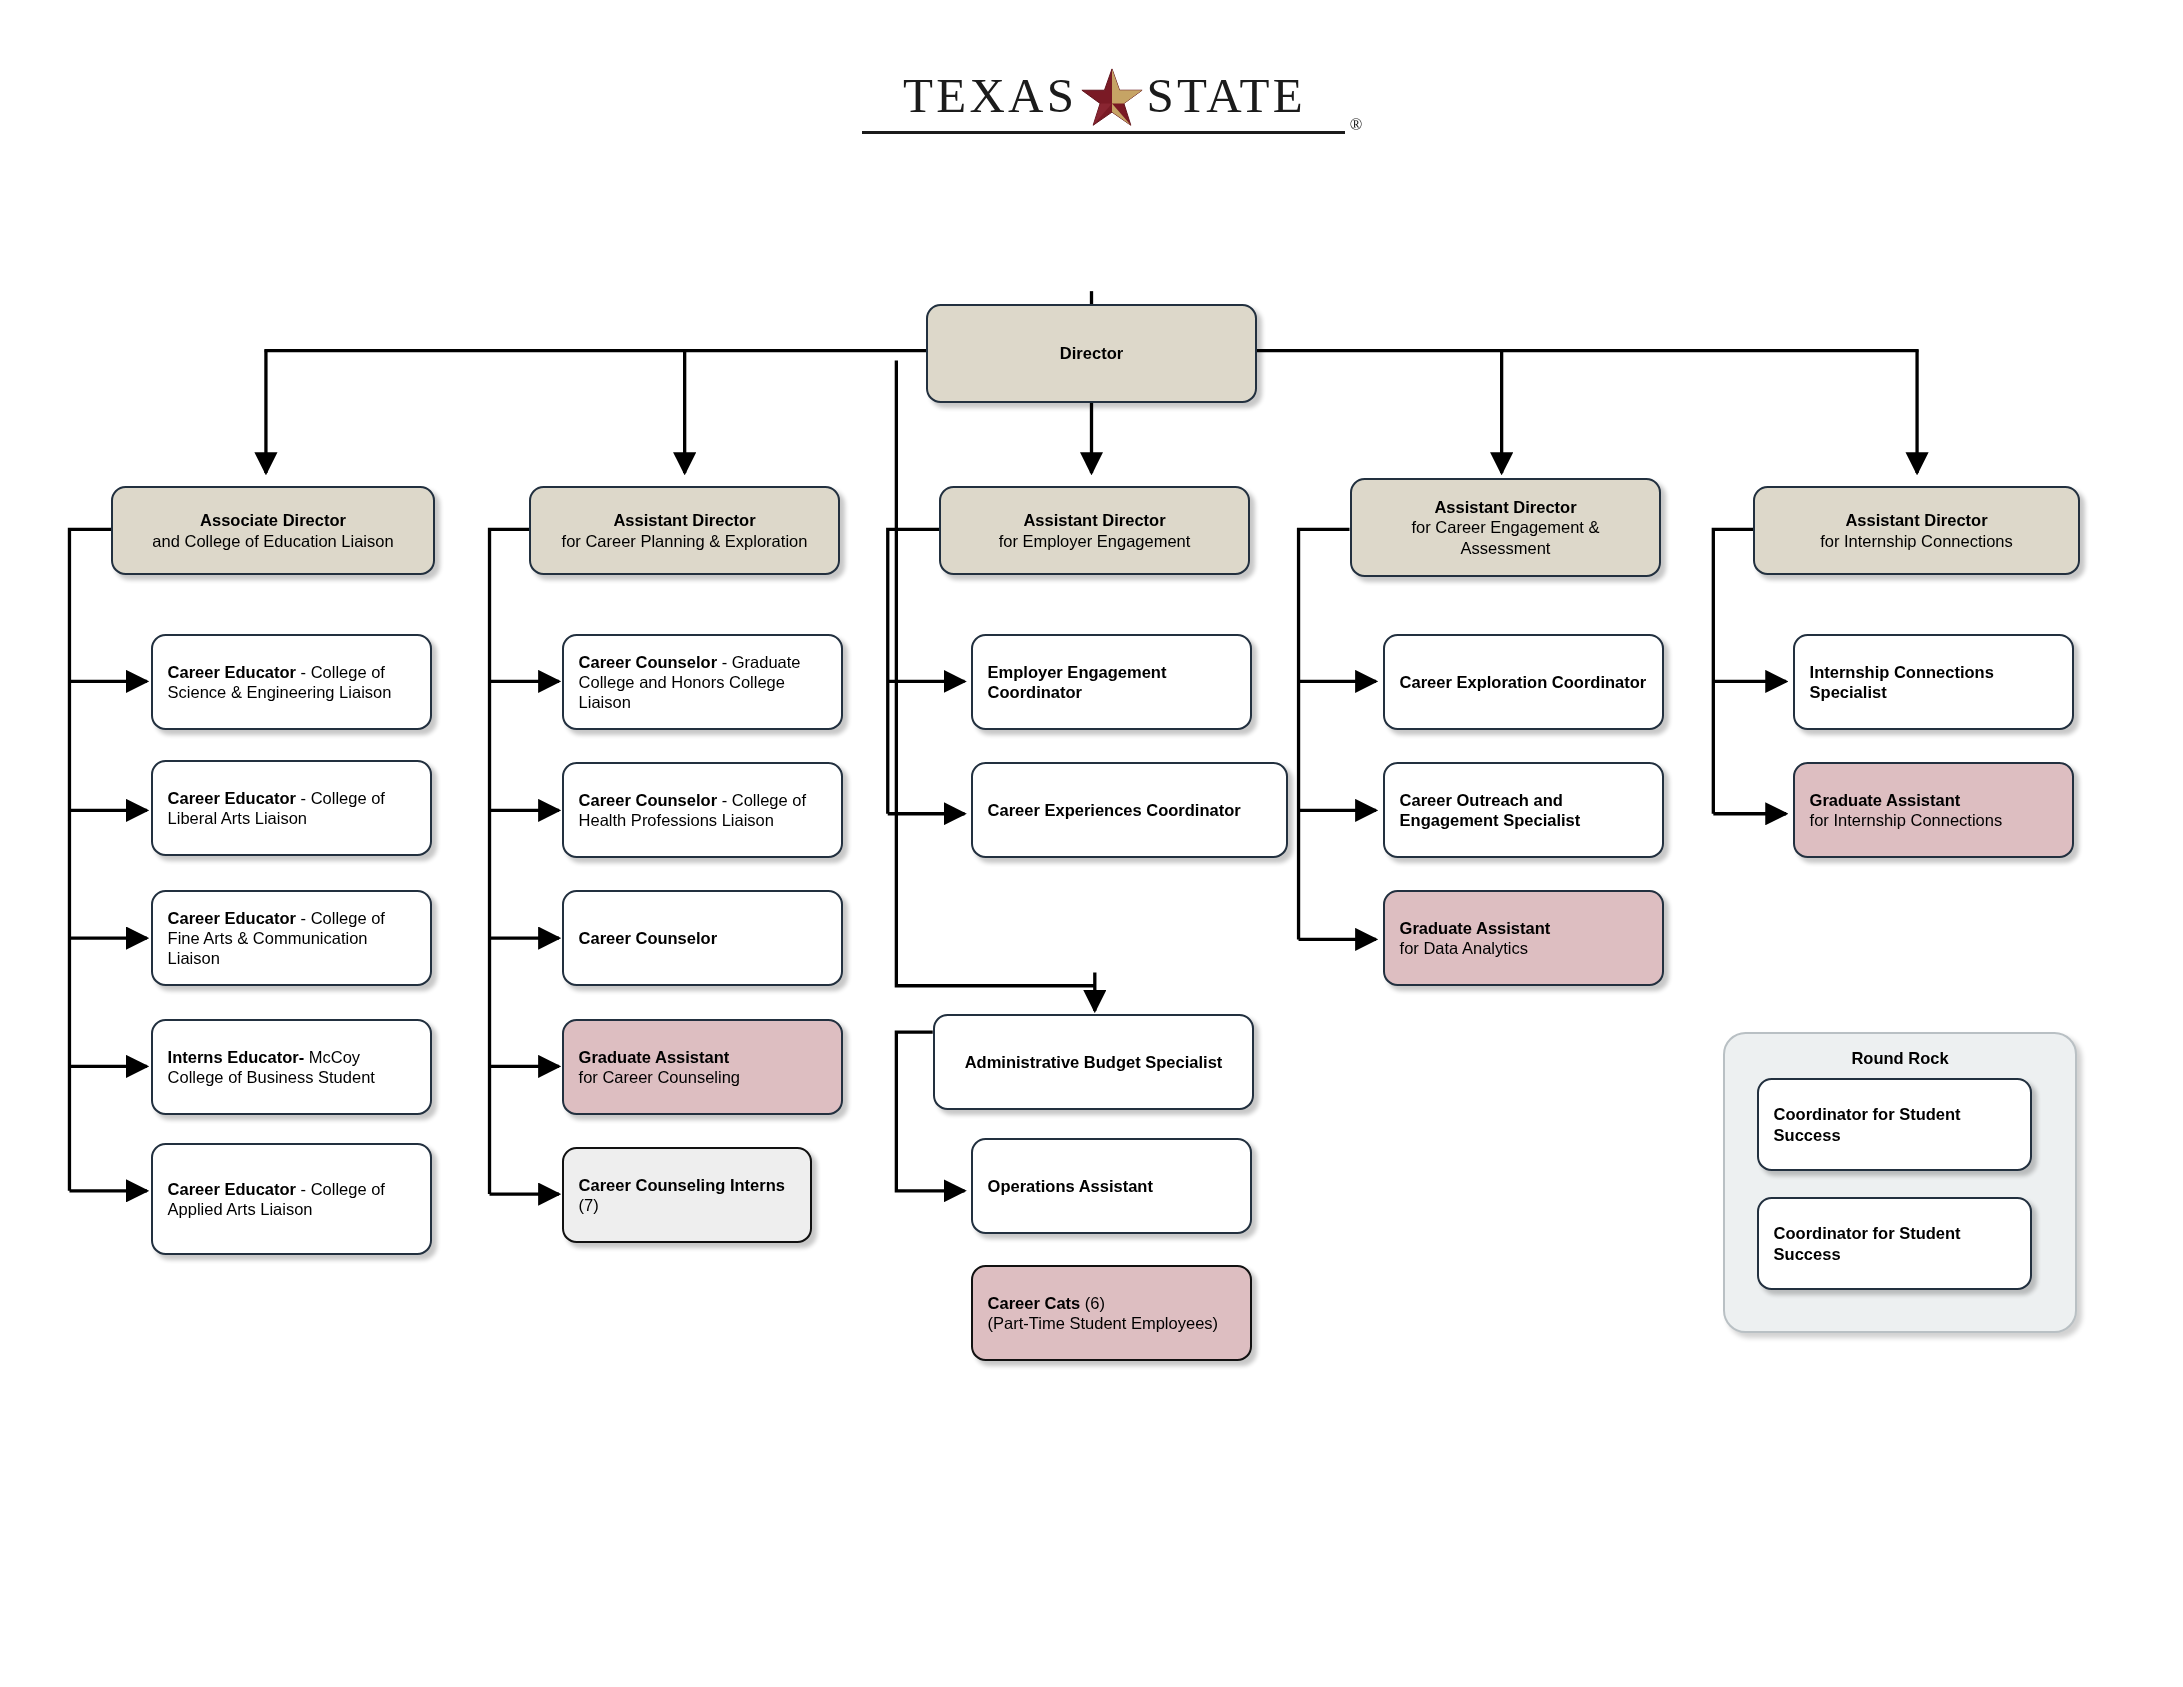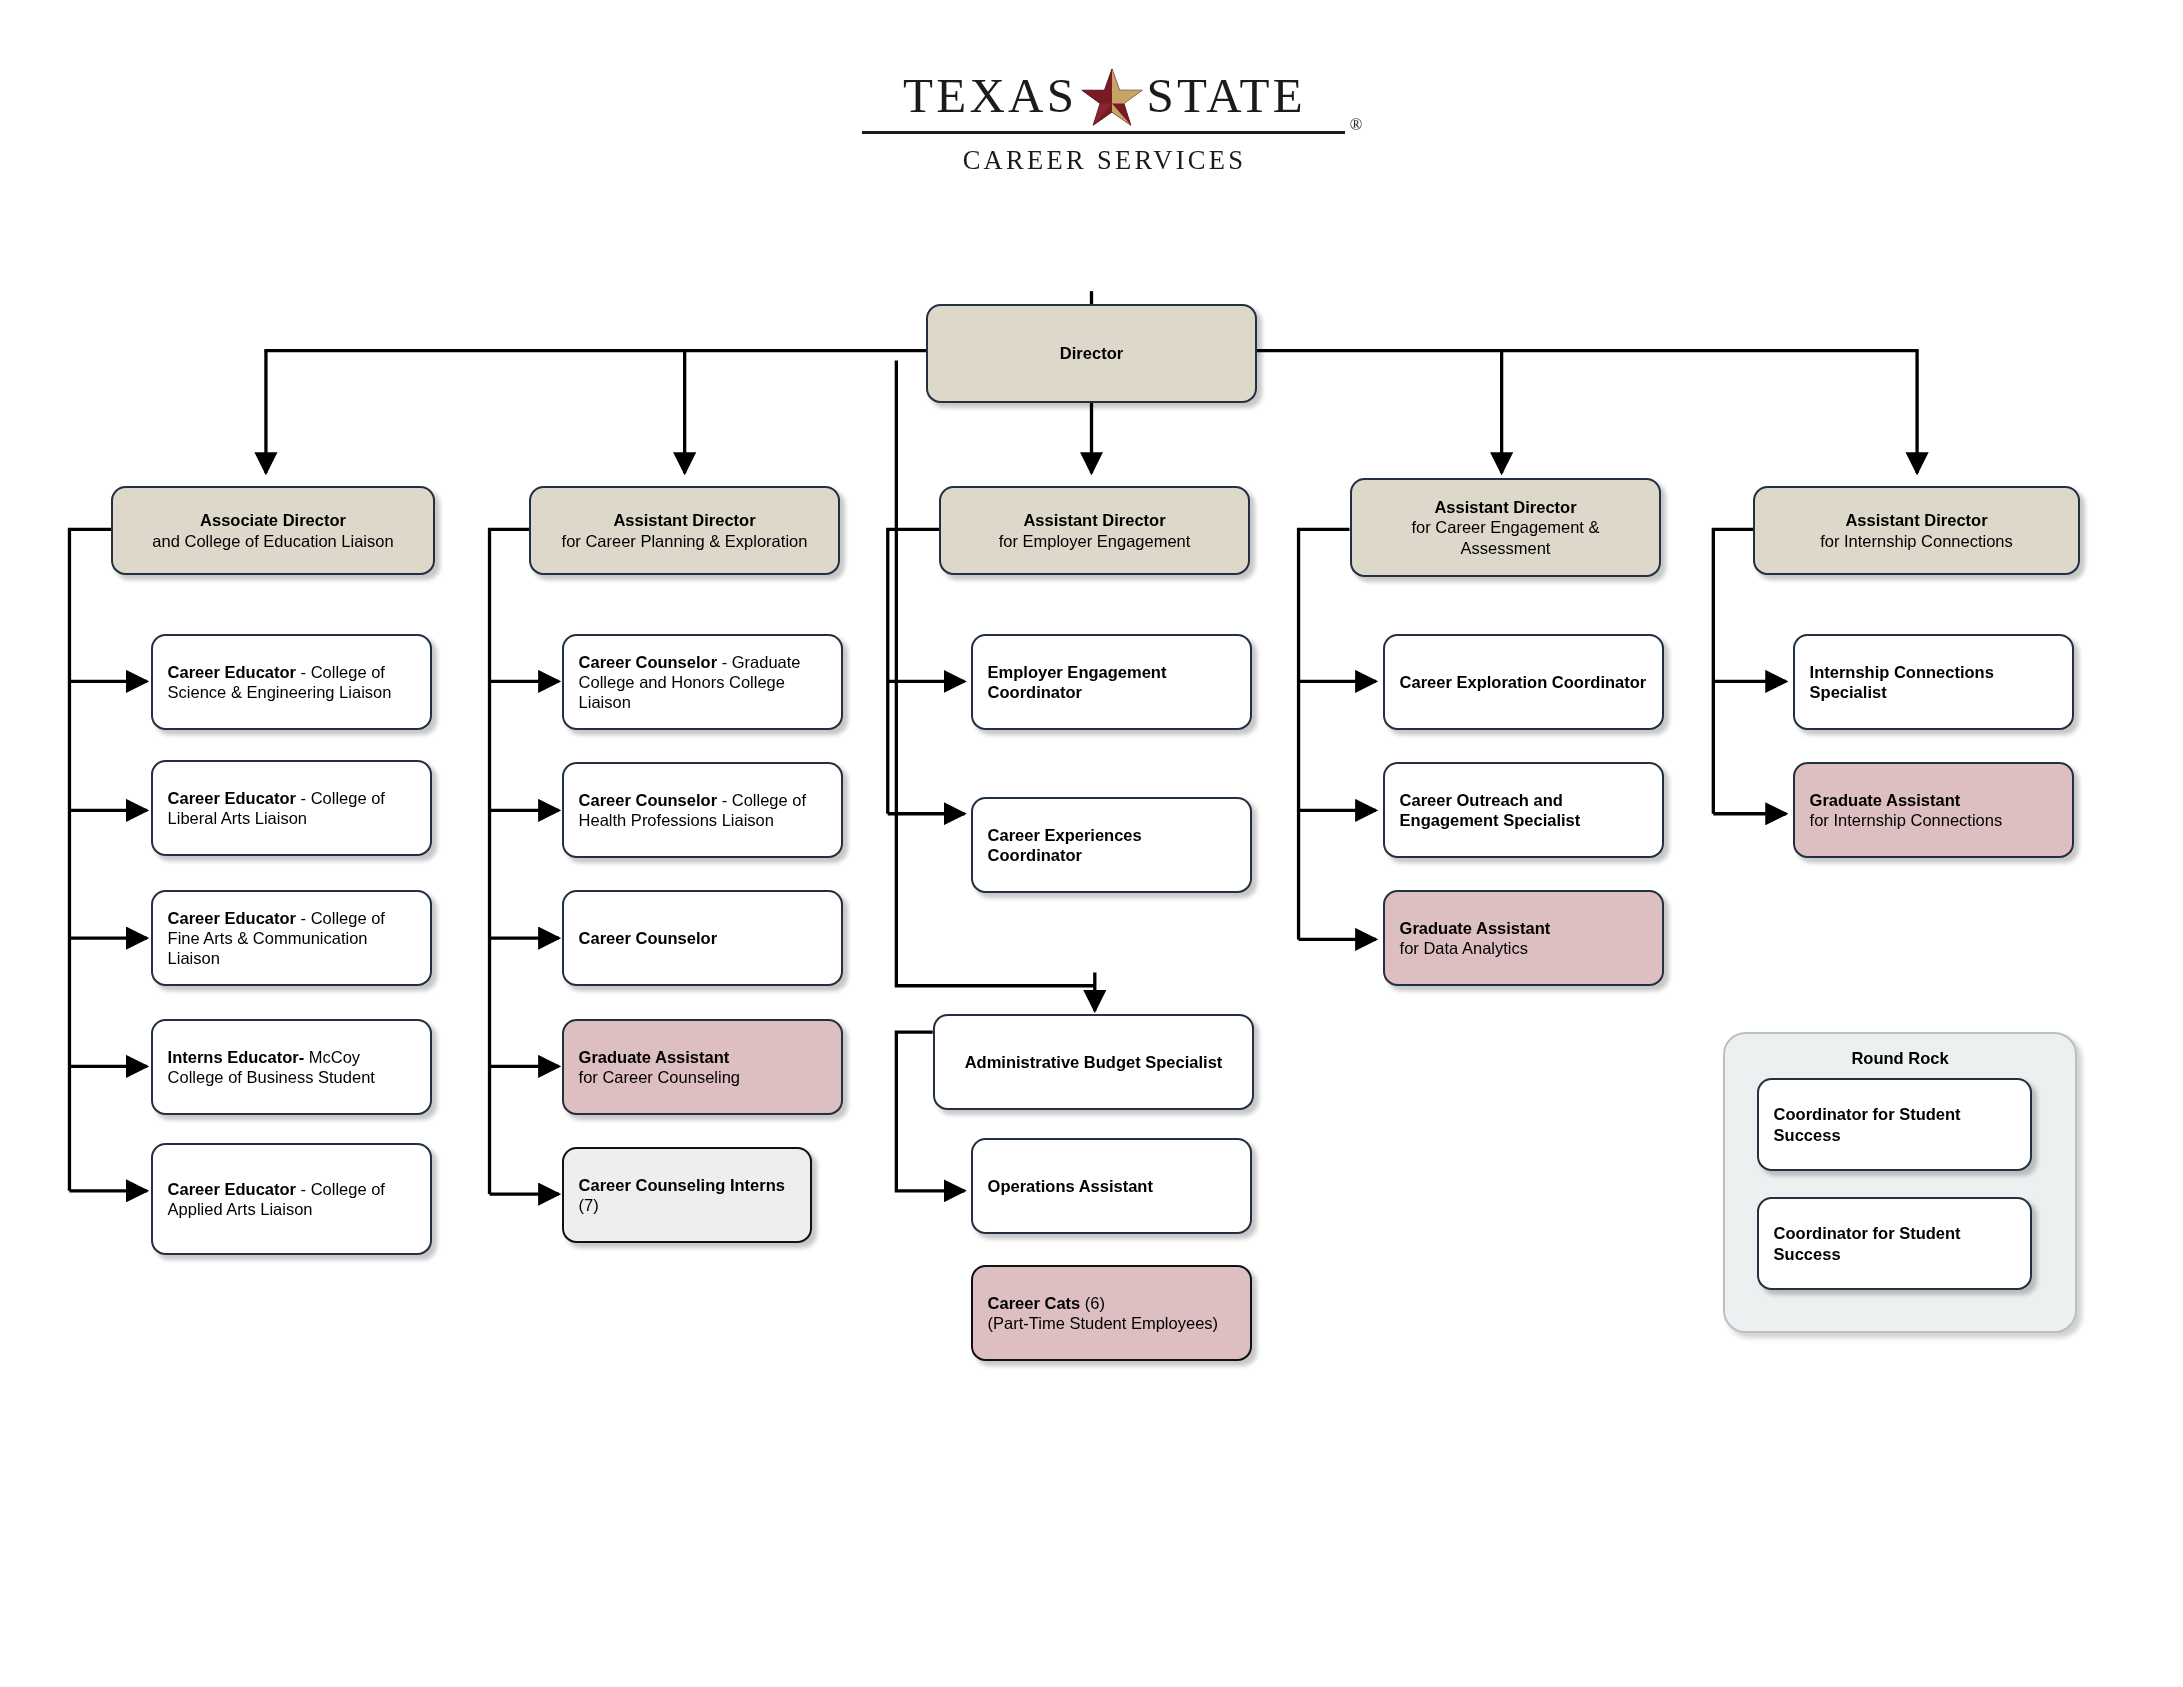--- a/index.html
+++ b/index.html
@@ -186,21 +186,20 @@
         <polygon points="50,3 61.8,36.3 97,36.3 68.6,57 50,57" fill="#c6a465"></polygon>
         <polygon points="50,57 79.4,91 50,70.5" fill="#c6a465"></polygon>
         <polygon points="50,57 20.6,91 31.4,57" fill="#9b3340" opacity="0.45"></polygon>
       </svg>
     </span>
     <span class="wtxt">STATE</span>
   </div>
   <div class="rule">
     <span class="regmark">®</span>
   </div>
-  <div class="subwordmark">CAREER SERVICES</div>
 </div>
 
 <div class="node tan center" style="left:926px; top:304px; width:331px; height:99px;">
   <div class="txt">
     <span class="b">Director</span>
   </div>
 </div>
 
 <div class="node tan center" style="left:111px; top:486px; width:324px; height:89px;">
   <div class="txt">
@@ -283,21 +282,21 @@
     <span>for Employer Engagement</span>
   </div>
 </div>
 
 <div class="node left" style="left:971px; top:634px; width:281px; height:96px;">
   <div class="txt">
     <span class="b">Employer Engagement Coordinator</span>
   </div>
 </div>
 
-<div class="node left" style="left:971px; top:762px; width:281px; height:96px;margin-top:35px;">
+<div class="node left" style="left:971px; top:762px; width:317px; height:96px;">
   <div class="txt">
     <span class="b">Career Experiences Coordinator</span>
   </div>
 </div>
 
 <div class="node center" style="left:933px; top:1014px; width:321px; height:96px;">
   <div class="txt">
     <span class="b">Administrative Budget Specialist</span>
   </div>
 </div>

